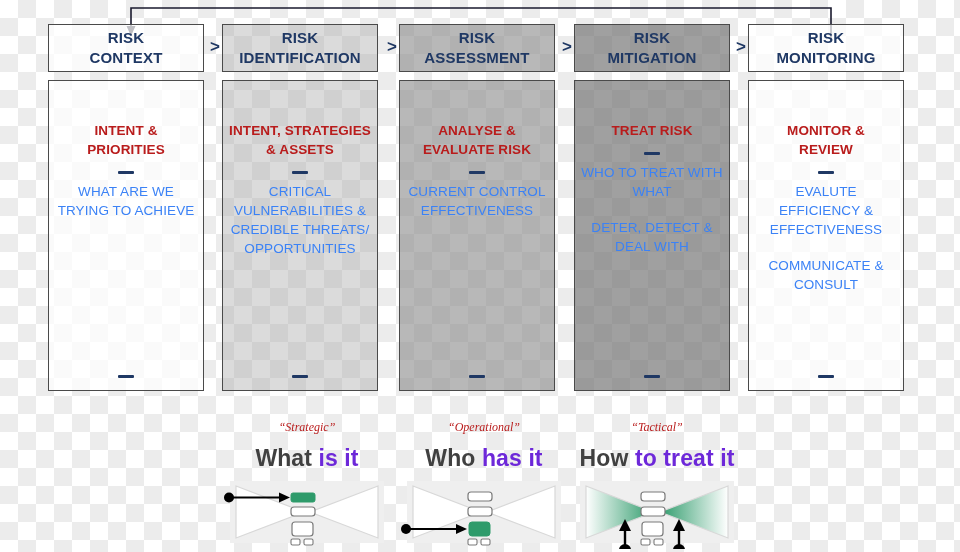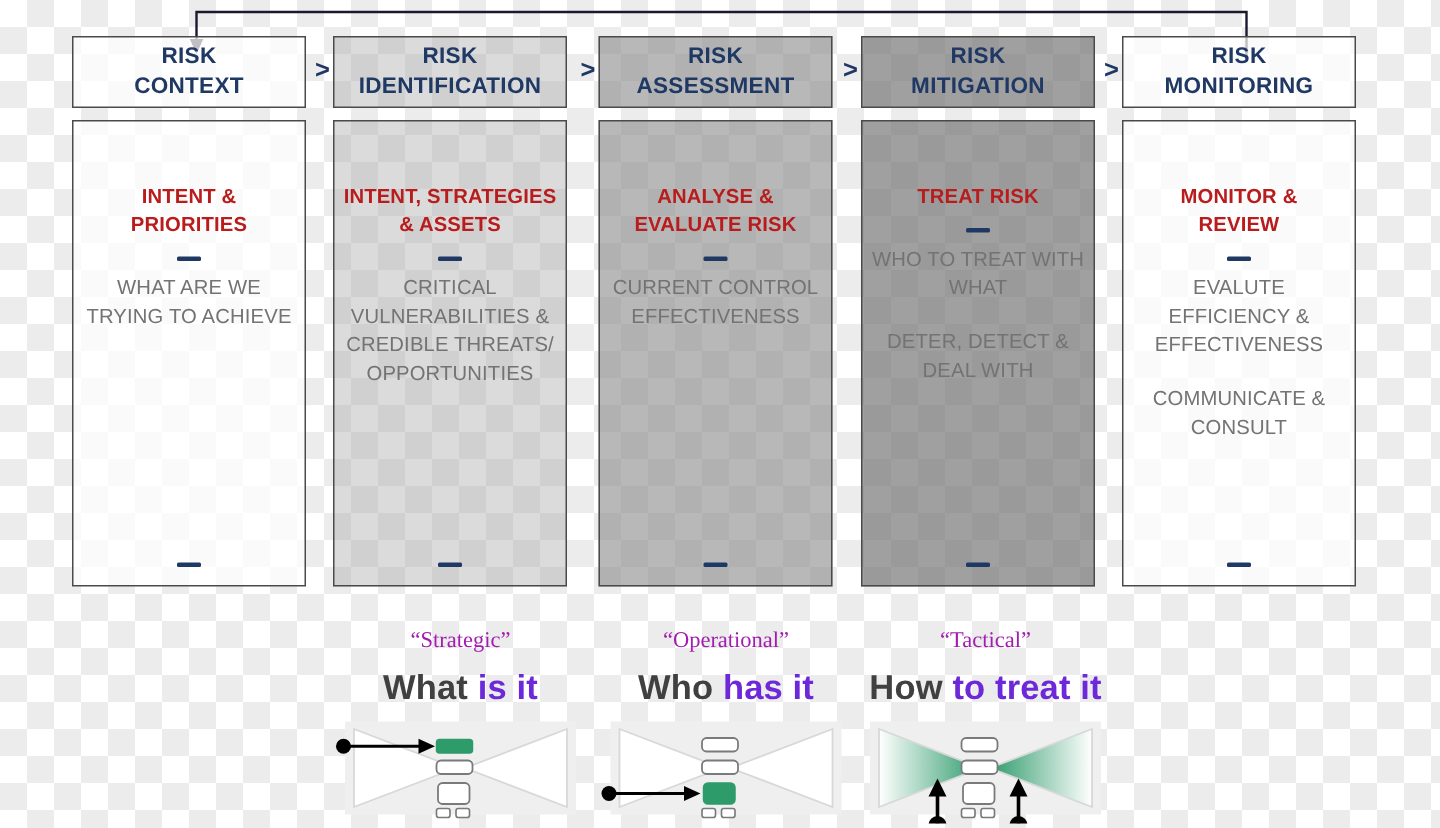--- a/index.html
+++ b/index.html
@@ -38,21 +38,21 @@
     margin-top:8px;height:311px;border:1px solid #4a4a4a;box-sizing:border-box;
     position:relative;padding:40px 6px 0 6px;text-align:center;
   }
   .bodyHead{
     color:#b91c1c;font-weight:bold;font-size:13.5px;line-height:19px;letter-spacing:.1px;
   }
   .dash{
     width:16px;height:3px;background:#1F3864;margin:12px auto 8px auto;border-radius:1px;
   }
   .para{
-    color:#737373;font-size:13.5px;line-height:19px;letter-spacing:.1px;
+    color:#3b82f6;font-size:13.5px;line-height:19px;letter-spacing:.1px;
   }
   .para + .para{margin-top:17px;}
   .dashBottom{
     position:absolute;left:50%;transform:translateX(-50%);bottom:12px;
     width:16px;height:3px;background:#1F3864;border-radius:1px;
   }
 
   
   .tint0{background:rgba(255,255,255,0.72);}
   .tint1{background:rgba(170,170,170,0.42);}
@@ -66,21 +66,21 @@
   .chev.s3{left:562px;} .chev.s4{left:736px;}
 
   
   .bt{position:absolute;width:190px;text-align:center;}
   .bt.b1{left:212px;top:418px;}
   .bt.b2{left:389px;top:418px;}
   .bt.b3{left:562px;top:418px;}
 
   .quote{
     font-family:"Liberation Serif", serif;
-    color:#a21caf;font-size:15px;line-height:19px;
+    color:#b91c1c;font-size:12px;line-height:19px;font-style:italic;
   }
   .qline{
     margin-top:7px;font-size:23px;line-height:28px;font-weight:bold;letter-spacing:.1px;
     white-space:nowrap;
   }
   .teal{color:#404040;}
   .navy{color:#6d28d9;}
 
   .bow{position:absolute;width:190px;height:70px;}
   .bow.w1{left:212px;top:479px;}

